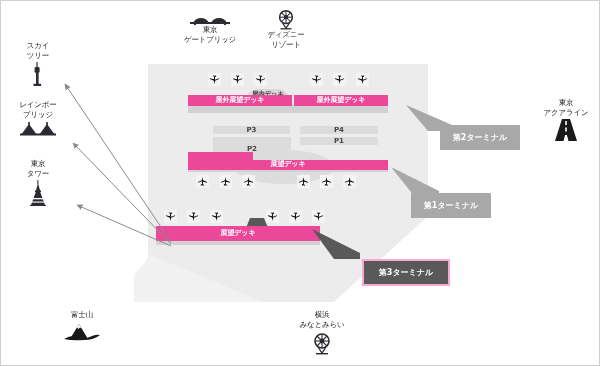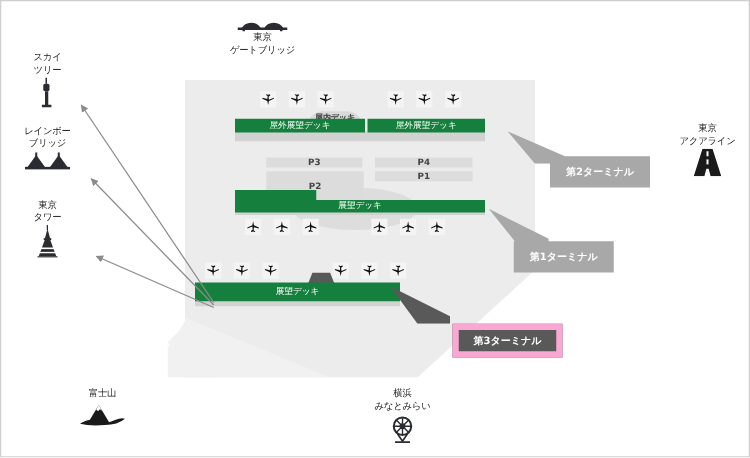--- a/index.html
+++ b/index.html
@@ -51,29 +51,29 @@
     height: 238px;
   }
   .land-shape {
     position: absolute;
     left: 0; top: 0;
     width: 294px; height: 238px;
   }
 
   .deck-block {
     position: absolute;
-    background: #15803d;
+    background: #ec4899;
     color: #ffffff;
     font-size: 7px;
     line-height: 1.1;
     display: flex;
     align-items: center;
     justify-content: center;
     letter-spacing: -0.1px;
-    font-weight: 400;
+    font-weight: 700;
     box-sizing: border-box;
   }
   .deck-shadow {
     position: absolute;
     background: #d2d2d2;
   }
   .indoor-deck {
     position: absolute;
     background: #d9d9d9;
     color: #3a3a3a;
@@ -122,21 +122,21 @@
     font-weight: 700;
     display: flex;
     align-items: center;
     justify-content: center;
     letter-spacing: 0px;
     box-sizing: border-box;
     margin-left: 22px;
   }
   .callout.dark {
     background: #595959;
-    border: 5px solid #f9a8d4;
+    border: 2px solid #f9a8d4;
   }
   .callout-tail { position: absolute; }
 
   
   #arrow-layer {
     position: absolute;
     left: 0; top: 0;
     width: 600px; height: 366px;
     pointer-events: none;
   }
@@ -331,20 +331,38 @@
         <path d="M21 15 A9 9 0 0 1 37 15 Z" fill="#2b2b33"></path>
         <rect x="0" y="14" width="40" height="2" fill="#2b2b33"></rect>
         <rect x="4" y="16" width="2" height="1.5" fill="#2b2b33"></rect>
         <rect x="34" y="16" width="2" height="1.5" fill="#2b2b33"></rect>
       </svg>
     </span>
     <span class="lm-label">東京
 ゲートブリッジ</span>
   </div>
 
+  <div class="landmark" style="left:248px; top:6px;">
+    <span class="lm-icon">
+      <svg width="24" height="22" viewBox="0 0 24 24">
+        <circle cx="12" cy="10" r="7" fill="none" stroke="#2b2b33" stroke-width="1.6"></circle>
+        <circle cx="12" cy="10" r="2.4" fill="#2b2b33"></circle>
+        <g stroke="#2b2b33" stroke-width="1.1">
+          <line x1="12" y1="3" x2="12" y2="17"></line>
+            <line x1="5" y1="10" x2="19" y2="10"></line>
+          <line x1="7" y1="5" x2="17" y2="15"></line>
+            <line x1="17" y1="5" x2="7" y2="15"></line>
+        </g>
+        <path d="M8 16 L12 22 L16 16" fill="none" stroke="#2b2b33" stroke-width="1.3"></path>
+        <rect x="6" y="22" width="12" height="1.4" fill="#2b2b33"></rect>
+      </svg>
+    </span>
+    <span class="lm-label">ディズニー
+リゾート</span>
+  </div>
 
   <div class="landmark" style="left:0px; top:99px;">
     <span class="lm-label">レインボー
 ブリッジ</span>
     <span class="lm-icon">
       <svg width="36" height="16" viewBox="0 0 36 16">
         <path d="M1 14 L9 3 L17 14 Z" fill="#2b2b33"></path>
         <path d="M19 14 L27 3 L35 14 Z" fill="#2b2b33"></path>
         <rect x="0" y="12.5" width="36" height="2" fill="#2b2b33"></rect>
         <rect x="8.2" y="1" width="1.6" height="13" fill="#2b2b33"></rect>

